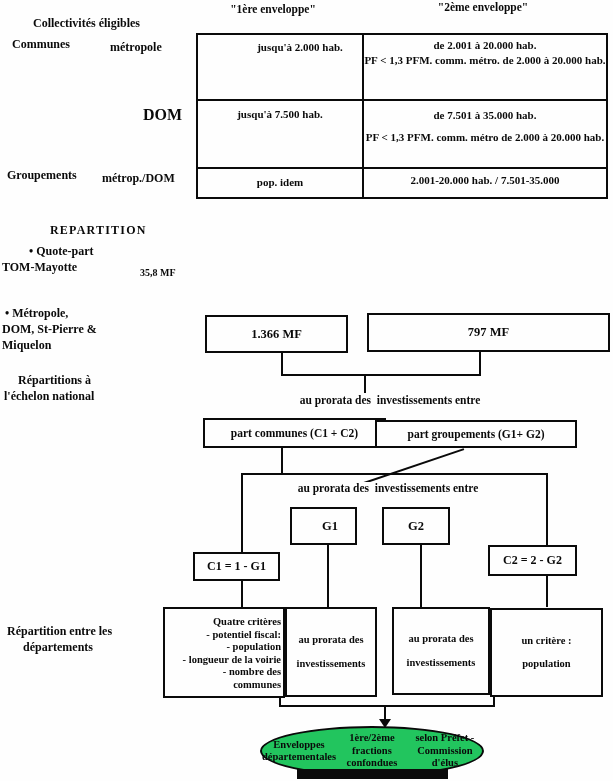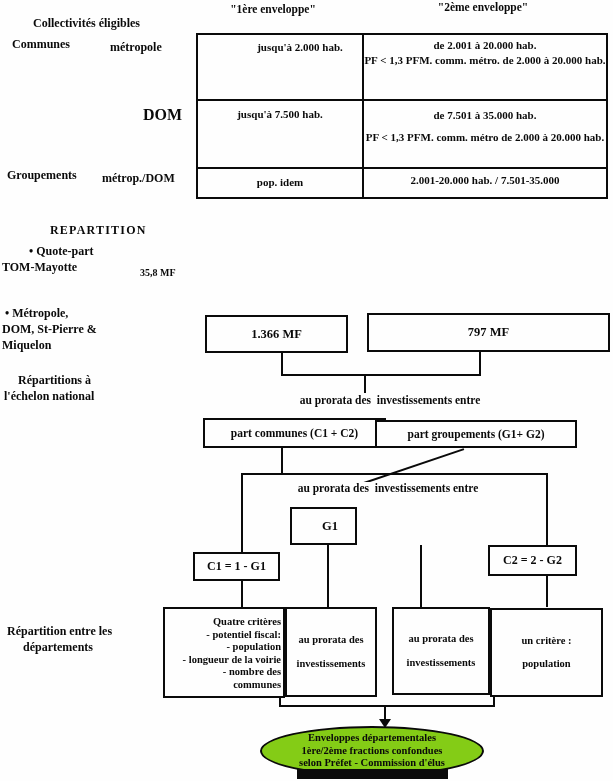--- a/index.html
+++ b/index.html
@@ -16,22 +16,22 @@
   .box {
     position:absolute; border:2px solid #0a0a0a; background:#fefefe;
     display:flex; align-items:center; justify-content:center;
     text-align:center; font-size:11.5px; line-height:13px;
   }
   .tbl { position:absolute; border:2px solid #0a0a0a; }
   .cell { position:absolute; font-size:11px; line-height:13.5px; text-align:center; }
   .smallbox { flex-direction:column; font-size:10.5px; line-height:12.5px; }
   .ellipse {
     position:absolute; border:2px solid #0a0a0a; border-radius:50%;
-    display:flex; flex-direction:column; align-items:center; justify-content:center;
-    text-align:center; font-size:10.5px; line-height:12.5px; background:#84cc16;
+    display:flex; flex-direction:row; align-items:center; justify-content:center;
+    text-align:center; font-size:10.5px; line-height:12.5px; background:#22c55e;
   }
   .arrowhead {
     position:absolute; width:0; height:0;
     border-left:6px solid transparent; border-right:6px solid transparent;
     border-top:9px solid #0a0a0a;
   }
 </style>
 </head>
 <body>
 
@@ -103,20 +103,21 @@
   <div class="box" style="left:367px;top:313px;width:243px;height:39px;font-size:12.5px;">797 MF</div>
 
   <div class="txt ctr pre" style="left:270px;top:394px;width:240px;">au prorata des  investissements entre</div>
 
   <div class="box" style="left:203px;top:418px;width:183px;height:30px;">part communes (C1 + C2)</div>
   <div class="box" style="left:375px;top:420px;width:202px;height:28px;">part groupements (G1+ G2)</div>
 
   <div class="txt ctr pre" style="left:268px;top:482px;width:240px;background:#fefefe;">au prorata des  investissements entre</div>
 
   <div class="box" style="left:290px;top:507px;width:67px;height:38px;font-size:12.5px;padding-left:13px;">G1</div>
+  <div class="box" style="left:382px;top:507px;width:68px;height:38px;font-size:12.5px;">G2</div>
   <div class="box" style="left:193px;top:552px;width:87px;height:29px;font-size:12px;">C1 = 1 - G1</div>
   <div class="box" style="left:488px;top:545px;width:89px;height:31px;font-size:12px;">C2 = 2 - G2</div>
 
   <div class="box smallbox" style="left:163px;top:607px;width:122px;height:91px;align-items:flex-end;justify-content:flex-start;text-align:left;padding:7px 2px 0 5px;">
     <div>Quatre critères</div>
     <div>- potentiel fiscal:</div>
     <div>- population</div>
     <div>- longueur de la voirie</div>
     <div>- nombre des</div>
     <div>communes</div>

